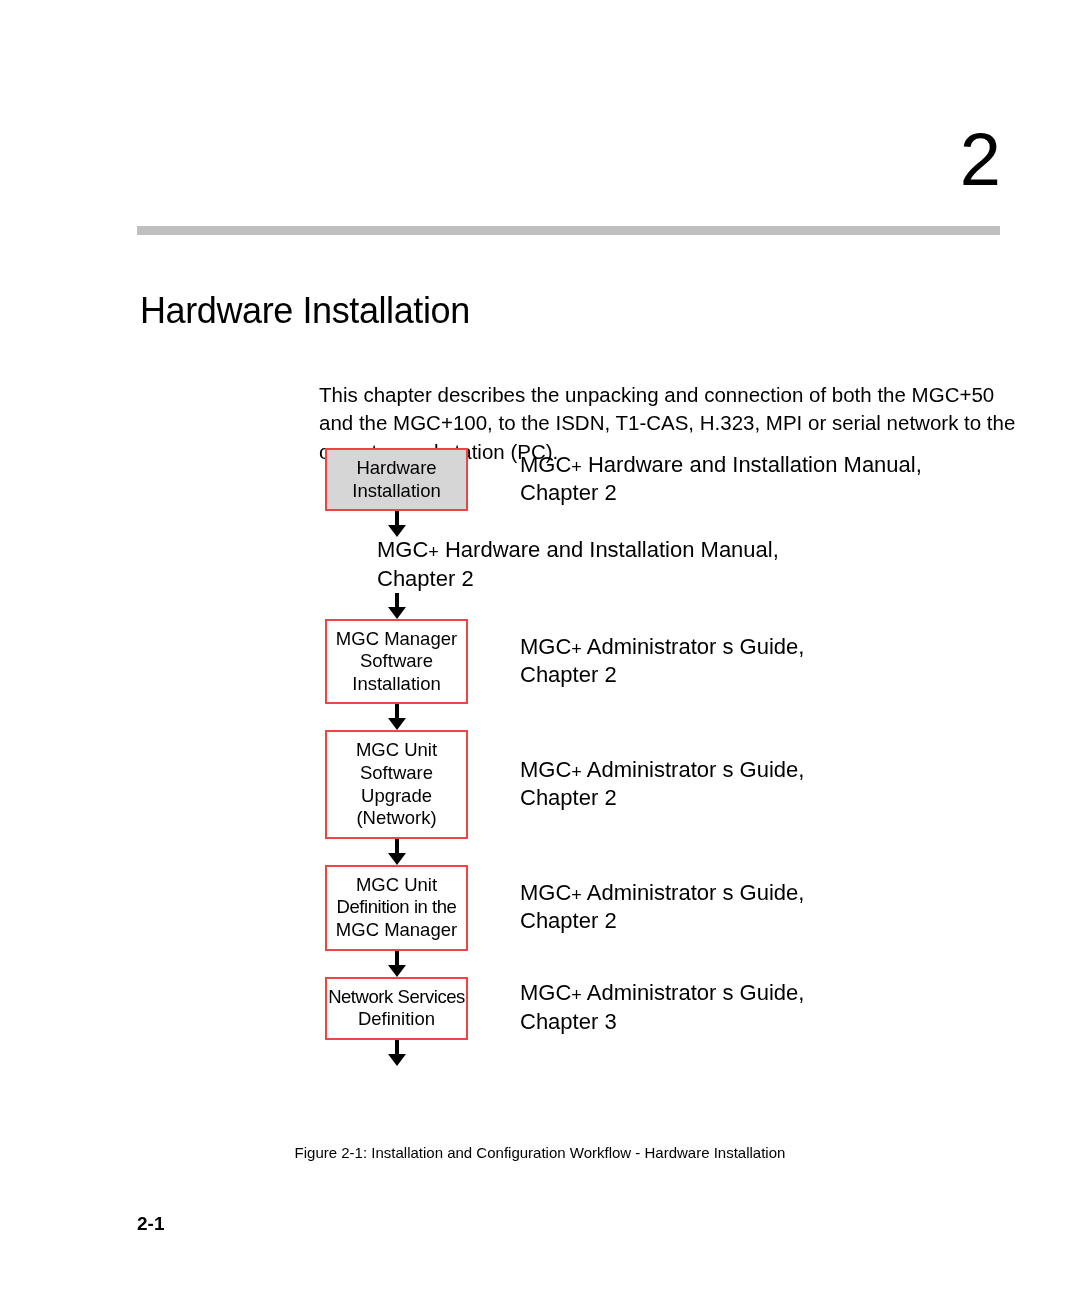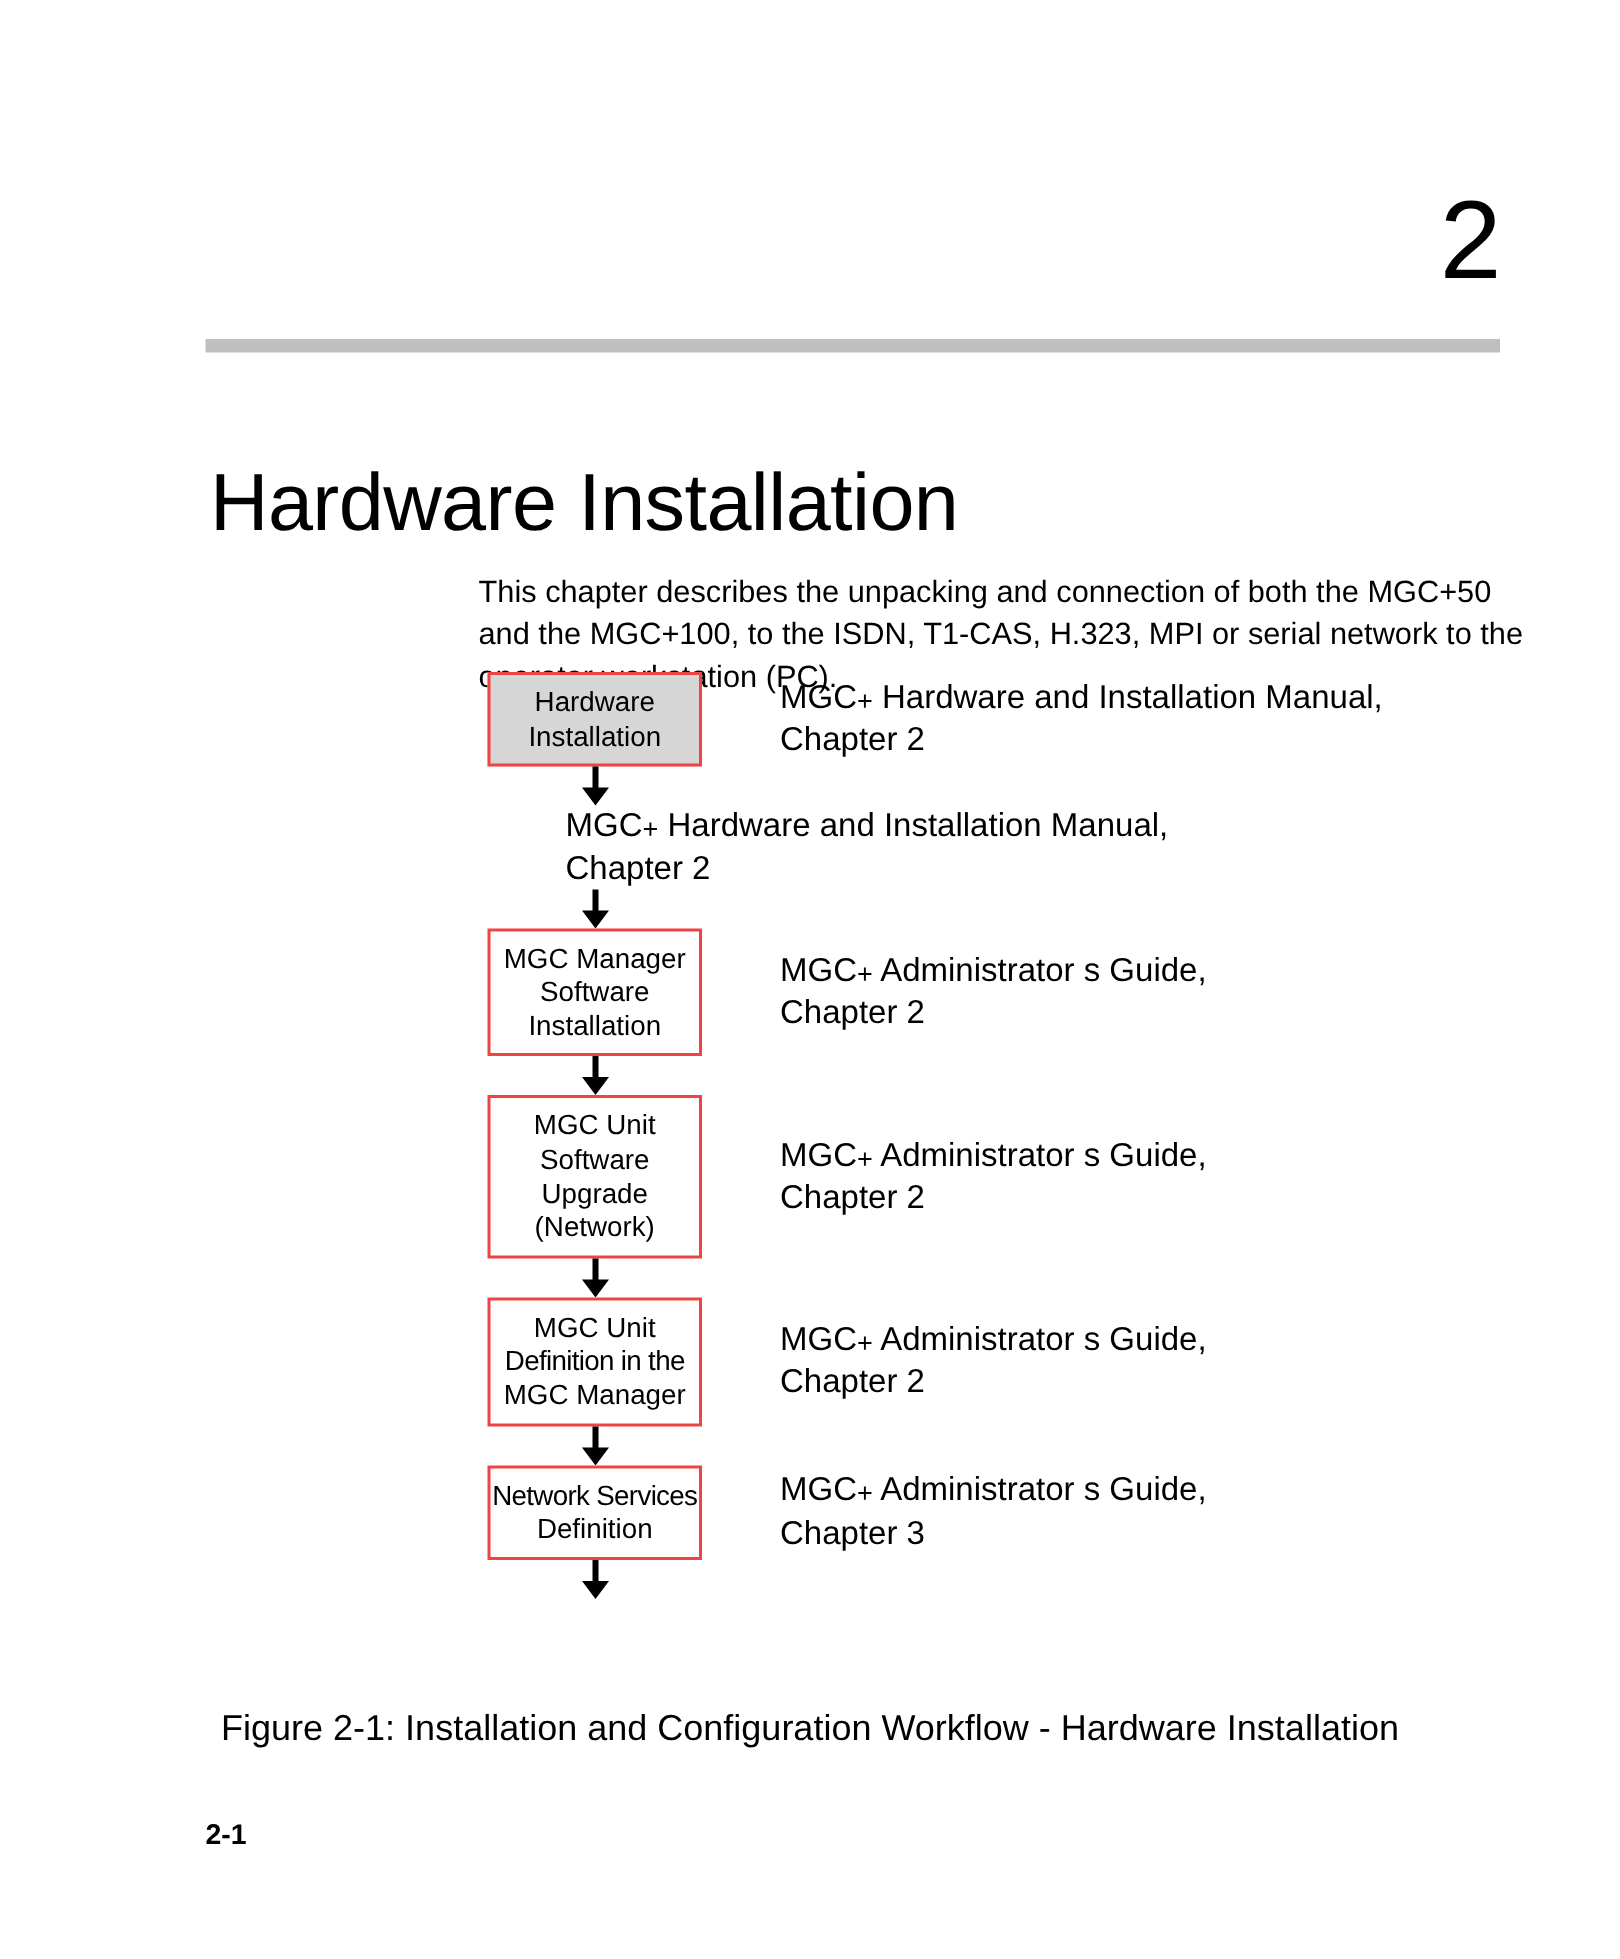--- a/index.html
+++ b/index.html
@@ -31,23 +31,23 @@
   .header-rule {
     position: absolute;
     top: 226px;
     left: 137px;
     width: 863px;
     height: 9px;
     background: #bfbfbf;
   }
   .chapter-title {
     position: absolute;
-    top: 270px;
+    top: 258px;
     left: 140px;
-    font-size: 54px;
+    font-size: 36px;
     line-height: 58px;
     font-weight: 400;
     letter-spacing: -0.4px;
   }
 
   
   .intro {
     position: absolute;
     top: 360px;
     left: 319px;
@@ -138,21 +138,21 @@
     font-size: 0.82em;
     vertical-align: -0.08em;
   }
 
   .figure-caption {
     position: absolute;
     top: 1140px;
     left: 0;
     width: 1080px;
     text-align: center;
-    font-size: 24px;
+    font-size: 15px;
     line-height: 26px;
   }
 
   
   .page-footer {
     position: absolute;
     top: 1212px;
     left: 137px;
     width: 863px;
     font-size: 19px;

